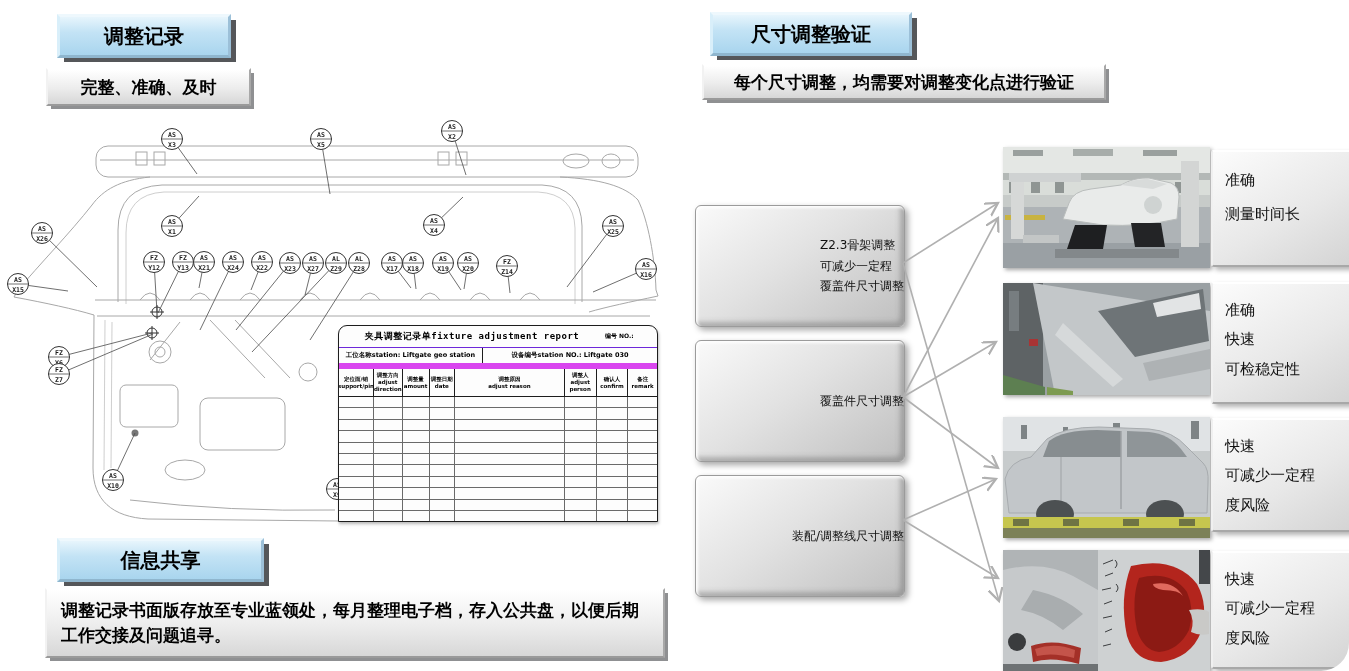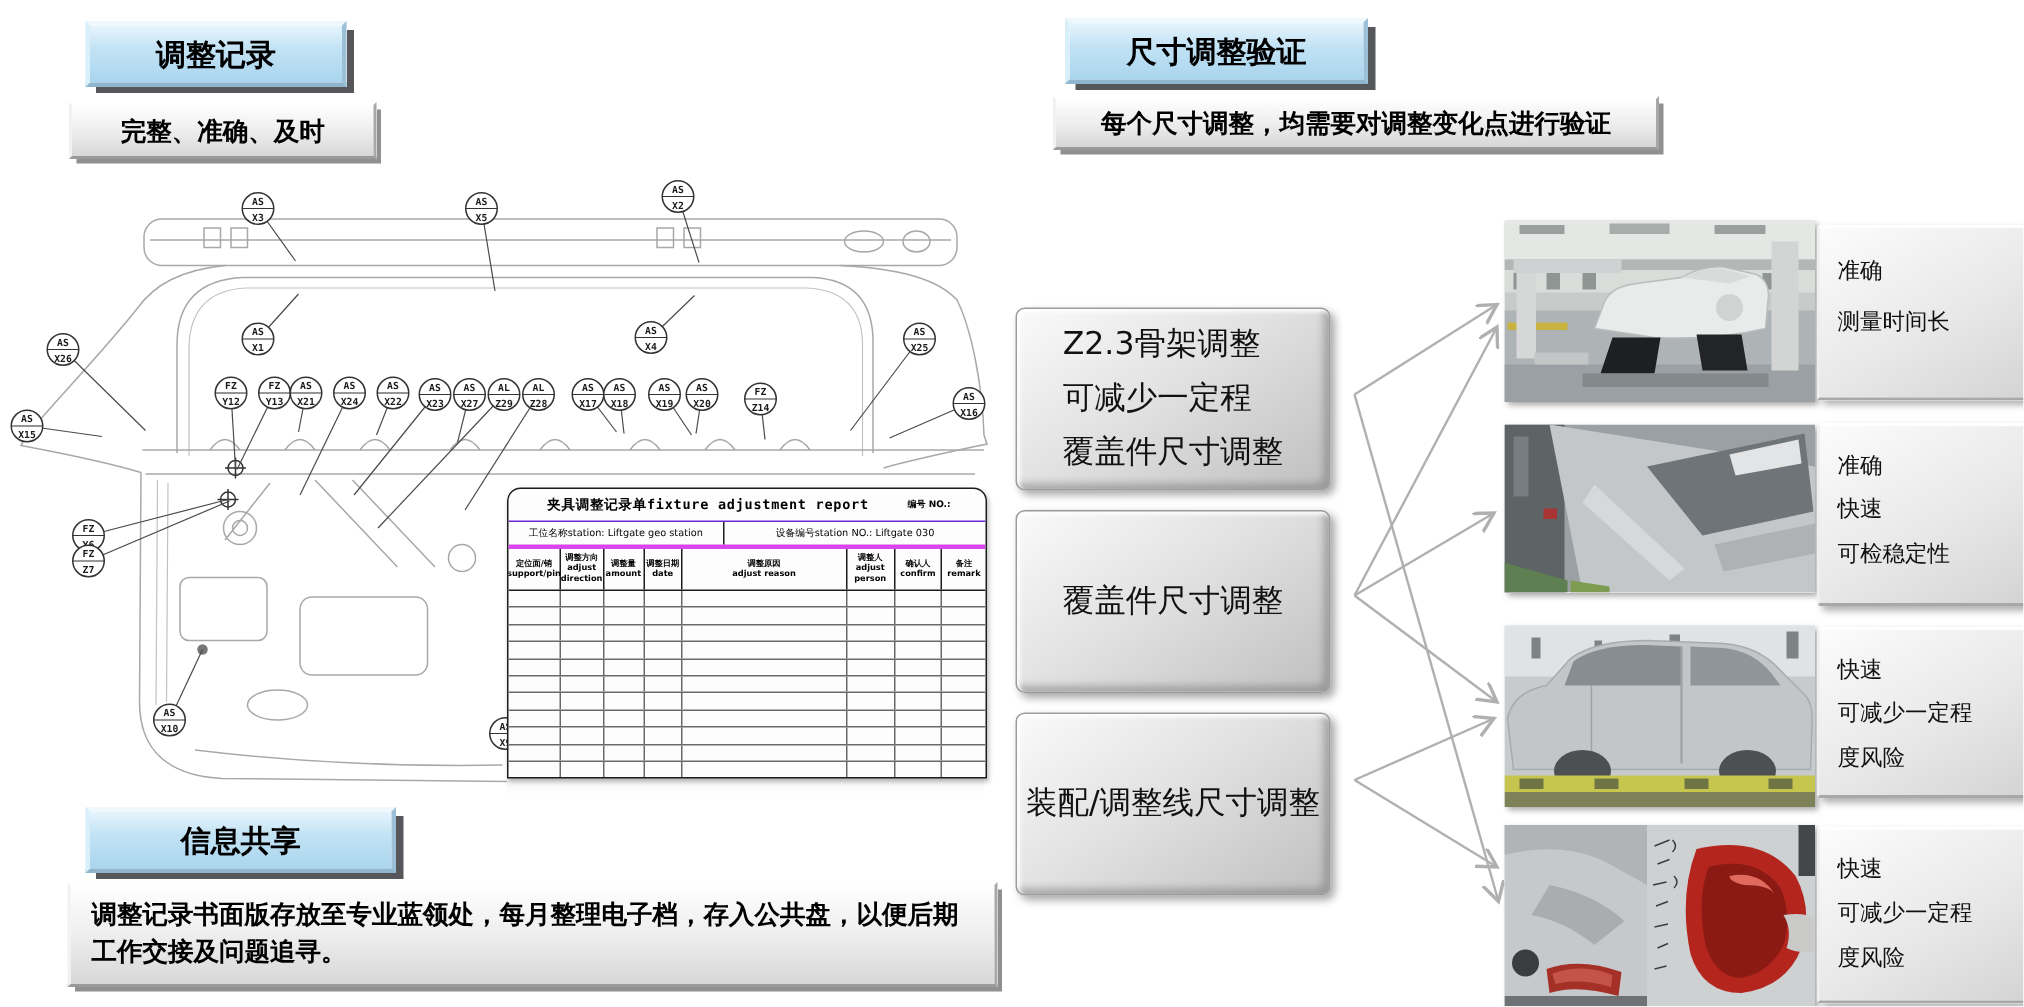--- a/index.html
+++ b/index.html
@@ -1,40 +1,40 @@
 <!DOCTYPE html>
 <html><head>
 <meta charset="utf-8">
 <style>
   html,body{margin:0;padding:0;background:#fff;}
   .canvas{position:relative;width:1349px;height:671px;background:#ffffff;overflow:hidden;
-          font-family:"DejaVu Sans","Liberation Sans",sans-serif;color:#000;}
+          font-family:"DejaVu Sans","Liberation Sans",sans-serif;color:#000;border-radius:28px;}
 
   
   .blue-btn{position:absolute;display:flex;align-items:center;justify-content:center;
     font-weight:bold;font-size:20px;color:#000;
     background:linear-gradient(180deg,#e7f5fc 0%,#c3e3f5 40%,#a9d5ee 100%);
     border-top:3px solid #eef8fd;border-left:3px solid #d9effa;
     border-bottom:3px solid #8fb6ce;border-right:3px solid #9cc0d8;
     box-shadow:6px 5px 0 -1px #55575a;}
 
   
   .gray-box{position:absolute;display:flex;align-items:center;justify-content:center;
     font-weight:bold;font-size:17px;color:#000;text-align:center;
     background:linear-gradient(180deg,#ffffff 0%,#ececec 55%,#d7d7d7 100%);
     border-top:2px solid #ffffff;border-left:2px solid #f2f2f2;
     border-bottom:2px solid #9a9a9a;border-right:2px solid #a8a8a8;
     box-shadow:4px 4px 0 -1px #8f9092;}
   .gray-box.multiline{justify-content:center;text-align:left;padding:6px 14px;line-height:1.45;}
 
   
-  .flow-box{position:absolute;left:677px;width:208px;height:120px;border-radius:6px;
-    display:flex;align-items:center;justify-content:center;
+  .flow-box{position:absolute;left:695px;width:208px;height:120px;border-radius:6px;
+    display:flex;align-items:center;justify-content:flex-end;
     background:linear-gradient(145deg,#fafafa 0%,#e2e2e2 45%,#bfbfbf 100%);
-    border:1px solid #9b9b9b;font-size:21px;color:#111;
+    border:1px solid #9b9b9b;font-size:12px;color:#111;
     box-shadow:inset 2px 2px 3px rgba(255,255,255,.95),inset -4px -4px 5px rgba(110,110,110,.45),3px 3px 6px rgba(0,0,0,.35);}
   .flow-box .lines{line-height:1.7;}
   .flow-box .lines div{white-space:nowrap;}
 
   
   .result-label{position:absolute;left:1211px;width:132px;border-radius:3px;
     background:linear-gradient(150deg,#fcfcfc 0%,#e8e8e8 55%,#d2d2d2 100%);
     border-top:2px solid #ffffff;border-left:2px solid #f0f0f0;
     border-bottom:2px solid #a8a8a8;border-right:2px solid #b2b2b2;
     box-shadow:4px 3px 5px rgba(0,0,0,.3);
@@ -55,21 +55,21 @@
     font-family:"DejaVu Sans Mono","Liberation Mono",monospace;}
 
   
   .rpt{position:absolute;left:338px;top:325px;width:318px;background:#fdfdfd;z-index:3;
     border:1.5px solid #1d1d1d;border-radius:9px 9px 0 0;overflow:hidden;
     box-shadow:1px 2px 3px rgba(0,0,0,.25);--cols:11% 9% 8.5% 8% 34.5% 10% 10% 9%;}
   .rpt-title{display:flex;align-items:center;height:21px;border-bottom:1px solid #6d28d9;}
   .rpt-title-main{flex:1;text-align:center;font-size:9px;font-weight:bold;letter-spacing:.5px;
     font-family:"DejaVu Sans Mono","Liberation Mono",monospace;}
   .rpt-no{width:52px;font-size:6px;font-weight:bold;}
-  .rpt-station{display:flex;height:15px;border-bottom:3px solid #d946ef;font-size:6.5px;font-weight:normal;text-align:center;}
+  .rpt-station{display:flex;height:15px;border-bottom:6px solid #d946ef;font-size:6.5px;font-weight:bold;text-align:center;}
   .rpt-station>div{display:flex;align-items:center;justify-content:center;}
   .rpt-station .s-left{width:45%;border-right:1px solid #1d1d1d;}
   .rpt-station .s-right{flex:1;}
   .rpt-head{display:grid;grid-template-columns:var(--cols);height:27px;border-bottom:1px solid #1d1d1d;}
   .rpt-col{display:flex;flex-direction:column;align-items:center;justify-content:center;
     font-size:5.5px;font-weight:bold;text-align:center;border-right:1px solid #1d1d1d;line-height:1.25;}
   .rpt-col:last-child{border-right:none;}
   .rpt-row{display:grid;grid-template-columns:var(--cols);height:10.4px;border-bottom:1px solid #6a6a6a;}
   .rpt-row:last-child{border-bottom:none;}
   .rpt-cell{border-right:1px solid #6a6a6a;}

